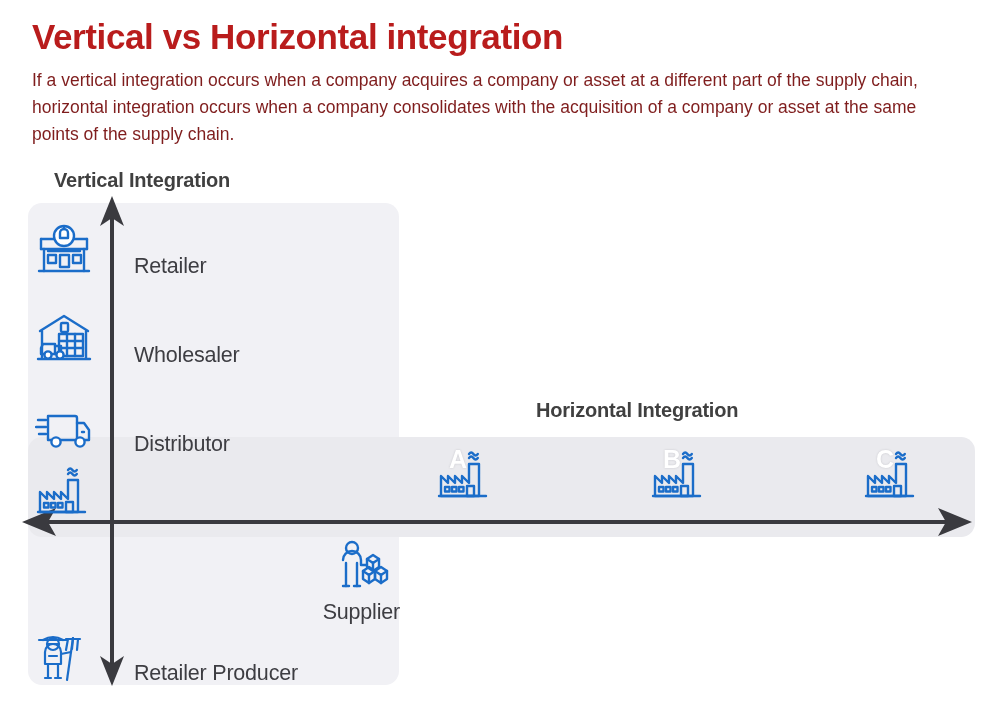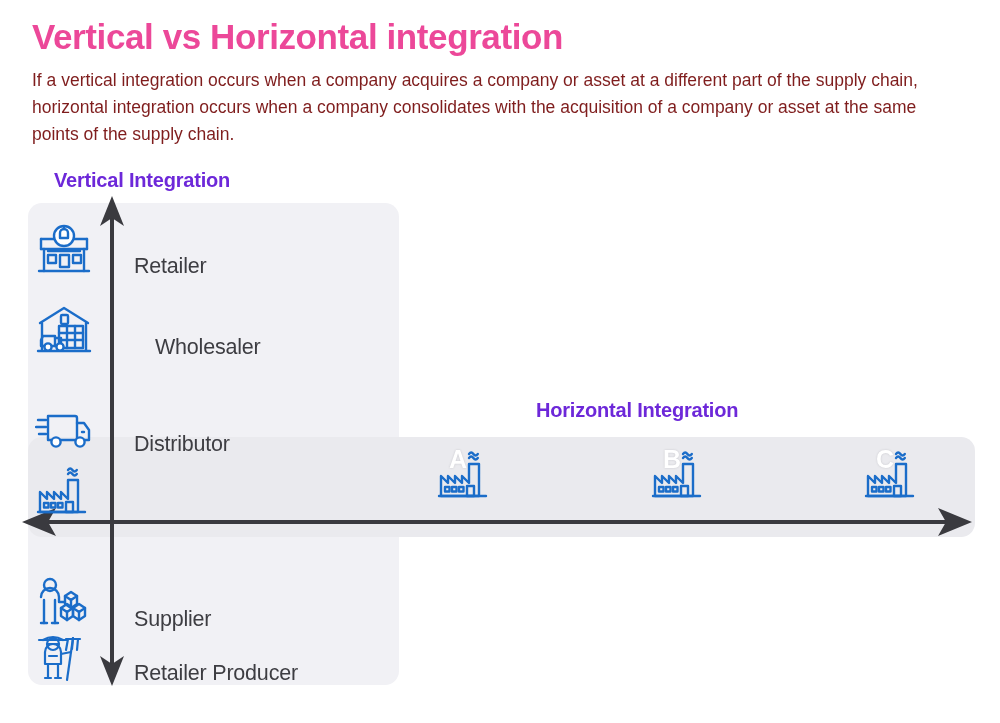--- a/index.html
+++ b/index.html
@@ -15,39 +15,39 @@
     overflow: hidden;
     font-family: "Liberation Sans", sans-serif;
     color: #3d3d42;
   }
 
   
   #header { position: absolute; left: 32px; top: 18px; width: 930px; }
   #page-title {
     font-size: 35px;
     font-weight: bold;
-    color: #ec4899;
+    color: #b91c1c;
     letter-spacing: -0.4px;
     line-height: 1.1;
     margin: 0 0 10px 0;
   }
   #page-subtitle {
     font-size: 17.5px;
     line-height: 1.55;
     color: #7f1d1d;
     margin: 0;
     max-width: 915px;
   }
 
   
   .section-heading {
     position: absolute;
     font-size: 20px;
     font-weight: bold;
-    color: #6d28d9;
+    color: #404040;
     letter-spacing: -0.2px;
     white-space: nowrap;
   }
   #vertical-heading   { left: 54px; top: 169px; }
   #horizontal-heading { left: 536px; top: 399px; }
 
   
   .band { position: absolute; background: #f1f1f5; }
   #vertical-band {
     left: 28px; top: 203px;
@@ -86,24 +86,24 @@
     justify-content: center;
   }
   .v-row .row-label {
     margin-left: 36px;
     font-size: 21.5px;
     color: #3d3d42;
     letter-spacing: -0.2px;
     white-space: nowrap;
   }
   #v-row-0 { top: 207px; }
-  #v-row-1 { top: 288px; gap: 21px; }
+  #v-row-1 { top: 296px; }
   #v-row-2 { top: 385px; }
   #v-row-3 { top: 451px; }
-  #v-row-4 { top: 560px; }
+  #v-row-4 { top: 532px; flex-direction: column; }
   #v-row-5 { top: 614px; }
 
   
   .h-firm {
     position: absolute;
     top: 449px;
     width: 70px;
     height: 60px;
   }
   .h-firm .firm-letter {

